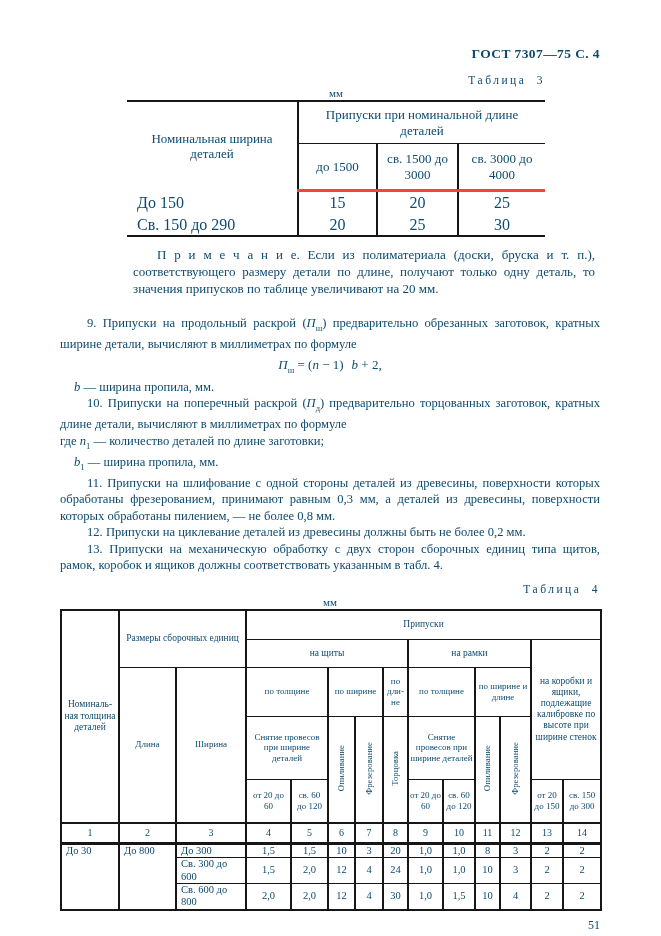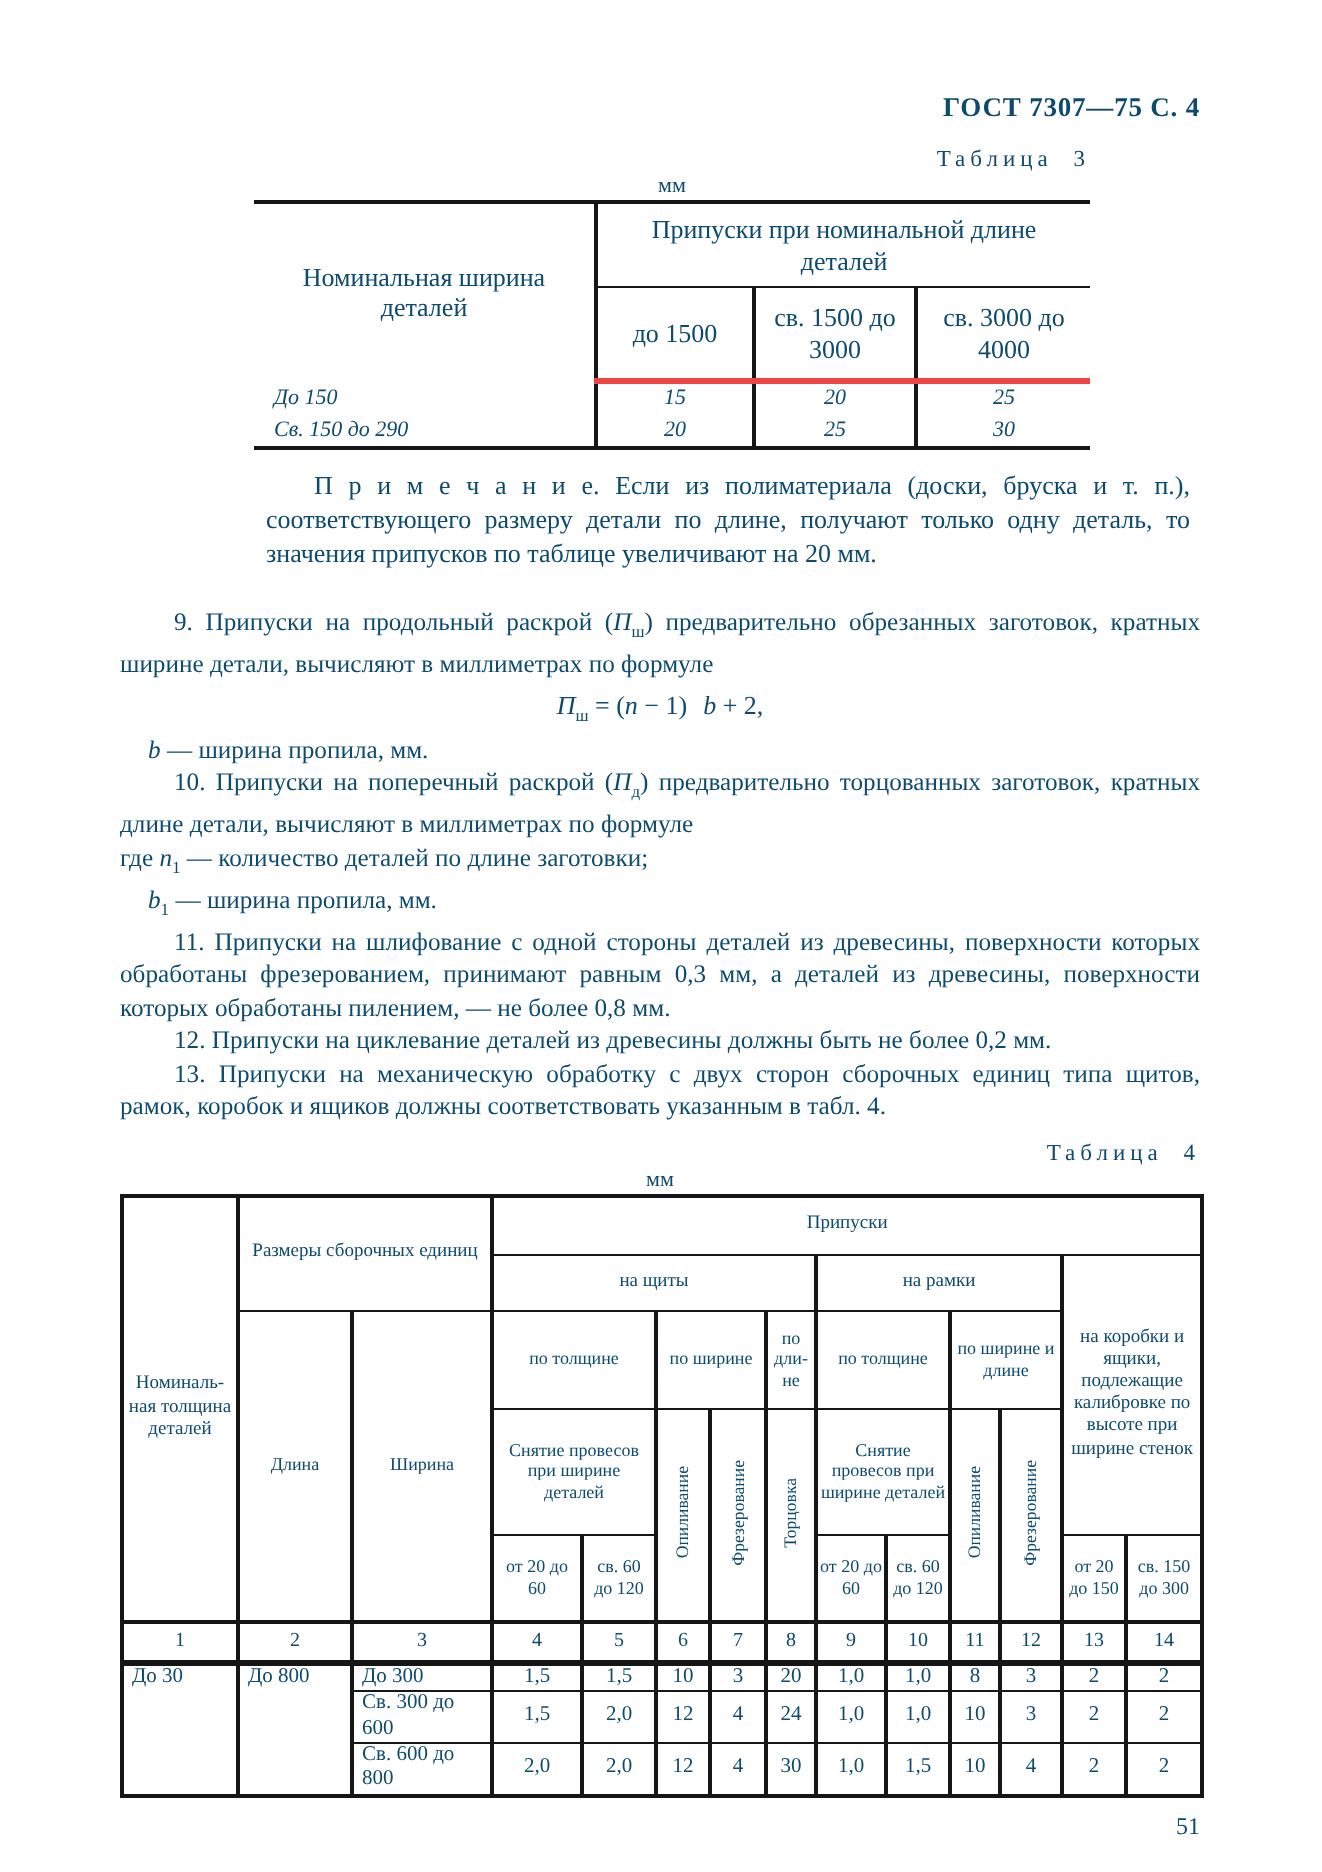--- a/index.html
+++ b/index.html
@@ -21,21 +21,21 @@
 
   
   .t3-wrap { width:418px; margin-left:67px; }
   table.t3 { width:418px; border-collapse:collapse; table-layout:fixed;
              border-top:2px solid #161616; border-bottom:2px solid #161616; }
   .t3 td { border-left:2px solid #161616; text-align:center; vertical-align:middle;
            font-size:13px; line-height:1.2; padding:2px 3px; }
   .t3 td.first { border-left:none; }
   .t3 .group { border-bottom:1.5px solid #161616; padding:5px 4px; }
   .t3 tr.sub td { border-bottom:3px solid #ef4444; padding:7px 2px; }
-  .t3 tr.d td { border-top:none; border-bottom:none; font-size:11px; padding:1px 2px;font-style:italic; }
+  .t3 tr.d td { border-top:none; border-bottom:none; font-size:16px; padding:1px 2px; }
   .t3 tr.d td.lbl { text-align:left; padding-left:10px; }
 
   .note { margin:9px 0 0 73px; width:462px; font-size:13px; line-height:1.33;
           text-align:justify; text-indent:24px; }
 
   
   .body-text { margin-top:17px; }
   .body-text p { margin:0; font-size:12.6px; line-height:16.5px; text-align:justify; text-indent:27px; }
   .formula { text-align:center; font-size:13px; margin:5px 0 4px 0; }
   .formula .gap { margin-left:8px; }

